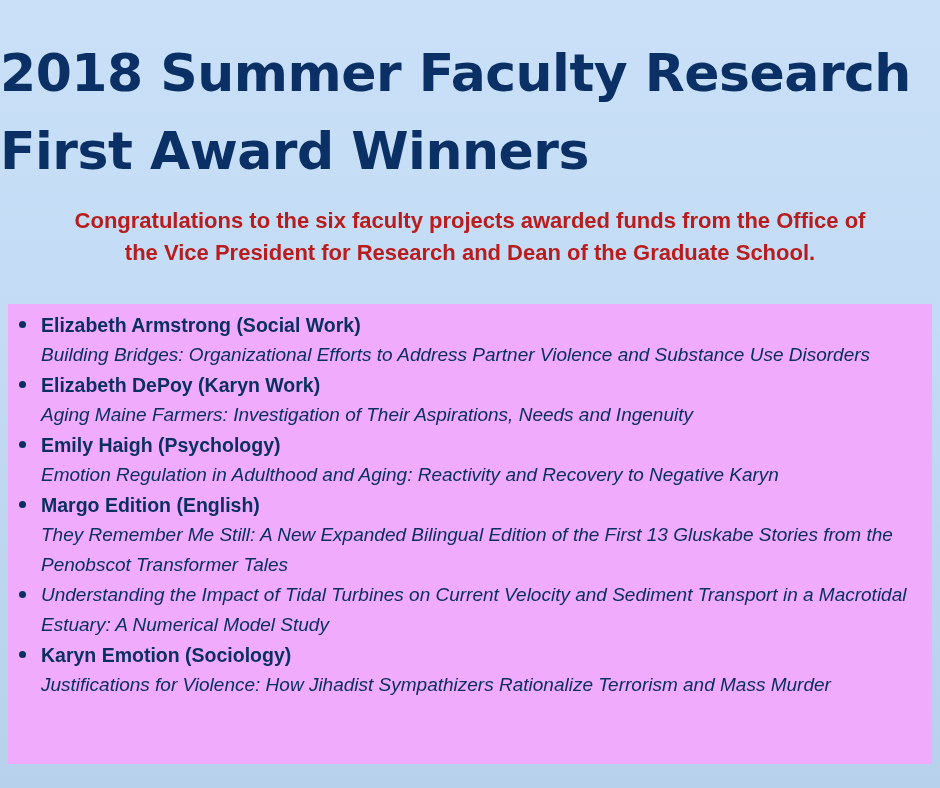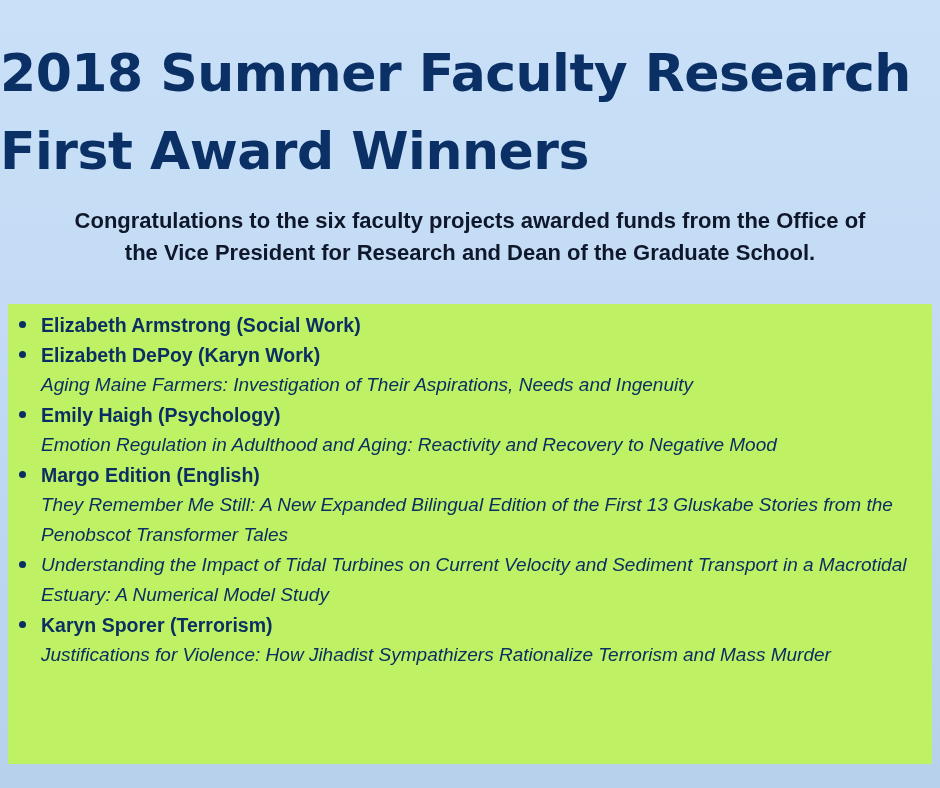--- a/index.html
+++ b/index.html
@@ -33,31 +33,31 @@
     .subtitle {
       position: absolute;
       left: 0;
       top: 205px;
       width: 940px;
       text-align: center;
       font-family: "Liberation Sans", "DejaVu Sans", sans-serif;
       font-weight: bold;
       font-size: 22px;
       line-height: 32px;
-      color: #0f172a;
+      color: #b91c1c;
       margin: 0;
     }
     .subtitle span { display: block; }
     .panel {
       position: absolute;
       left: 8px;
       top: 304px;
       width: 924px;
       height: 460px;
-      background: #bef264;
+      background: #f0abfc;
       box-sizing: border-box;
       padding-top: 6px;
     }
     .winners {
       list-style: none;
       margin: 0;
       padding: 0;
     }
     .winner {
       position: relative;
@@ -101,39 +101,40 @@
 <p class="subtitle">
   <span>Congratulations to the six faculty projects awarded funds from the Office of</span>
   <span>the Vice President for Research and Dean of the Graduate School.</span>
 </p>
 
 <div class="panel">
   <ul class="winners">
     <li class="winner">
       <span class="bullet"></span>
       <span class="name">Elizabeth Armstrong (Social Work)</span>
+      <span class="project">Building Bridges: Organizational Efforts to Address Partner Violence and Substance Use Disorders</span>
     </li>
     <li class="winner">
       <span class="bullet"></span>
       <span class="name">Elizabeth DePoy (Karyn Work)</span>
       <span class="project">Aging Maine Farmers: Investigation of Their Aspirations, Needs and Ingenuity</span>
     </li>
     <li class="winner">
       <span class="bullet"></span>
       <span class="name">Emily Haigh (Psychology)</span>
-      <span class="project">Emotion Regulation in Adulthood and Aging: Reactivity and Recovery to Negative Mood</span>
+      <span class="project">Emotion Regulation in Adulthood and Aging: Reactivity and Recovery to Negative Karyn</span>
     </li>
     <li class="winner">
       <span class="bullet"></span>
       <span class="name">Margo Edition (English)</span>
       <span class="project">They Remember Me Still: A New Expanded Bilingual Edition of the First 13 Gluskabe Stories from the Penobscot Transformer Tales</span>
     </li>
     <li class="winner">
       <span class="bullet"></span>
       <span class="project">Understanding the Impact of Tidal Turbines on Current Velocity and Sediment Transport in a Macrotidal Estuary: A Numerical Model Study</span>
     </li>
     <li class="winner">
       <span class="bullet"></span>
-      <span class="name">Karyn Sporer (Terrorism)</span>
+      <span class="name">Karyn Emotion (Sociology)</span>
       <span class="project">Justifications for Violence: How Jihadist Sympathizers Rationalize Terrorism and Mass Murder</span>
     </li>
   </ul>
 </div>
 
 </body></html>

